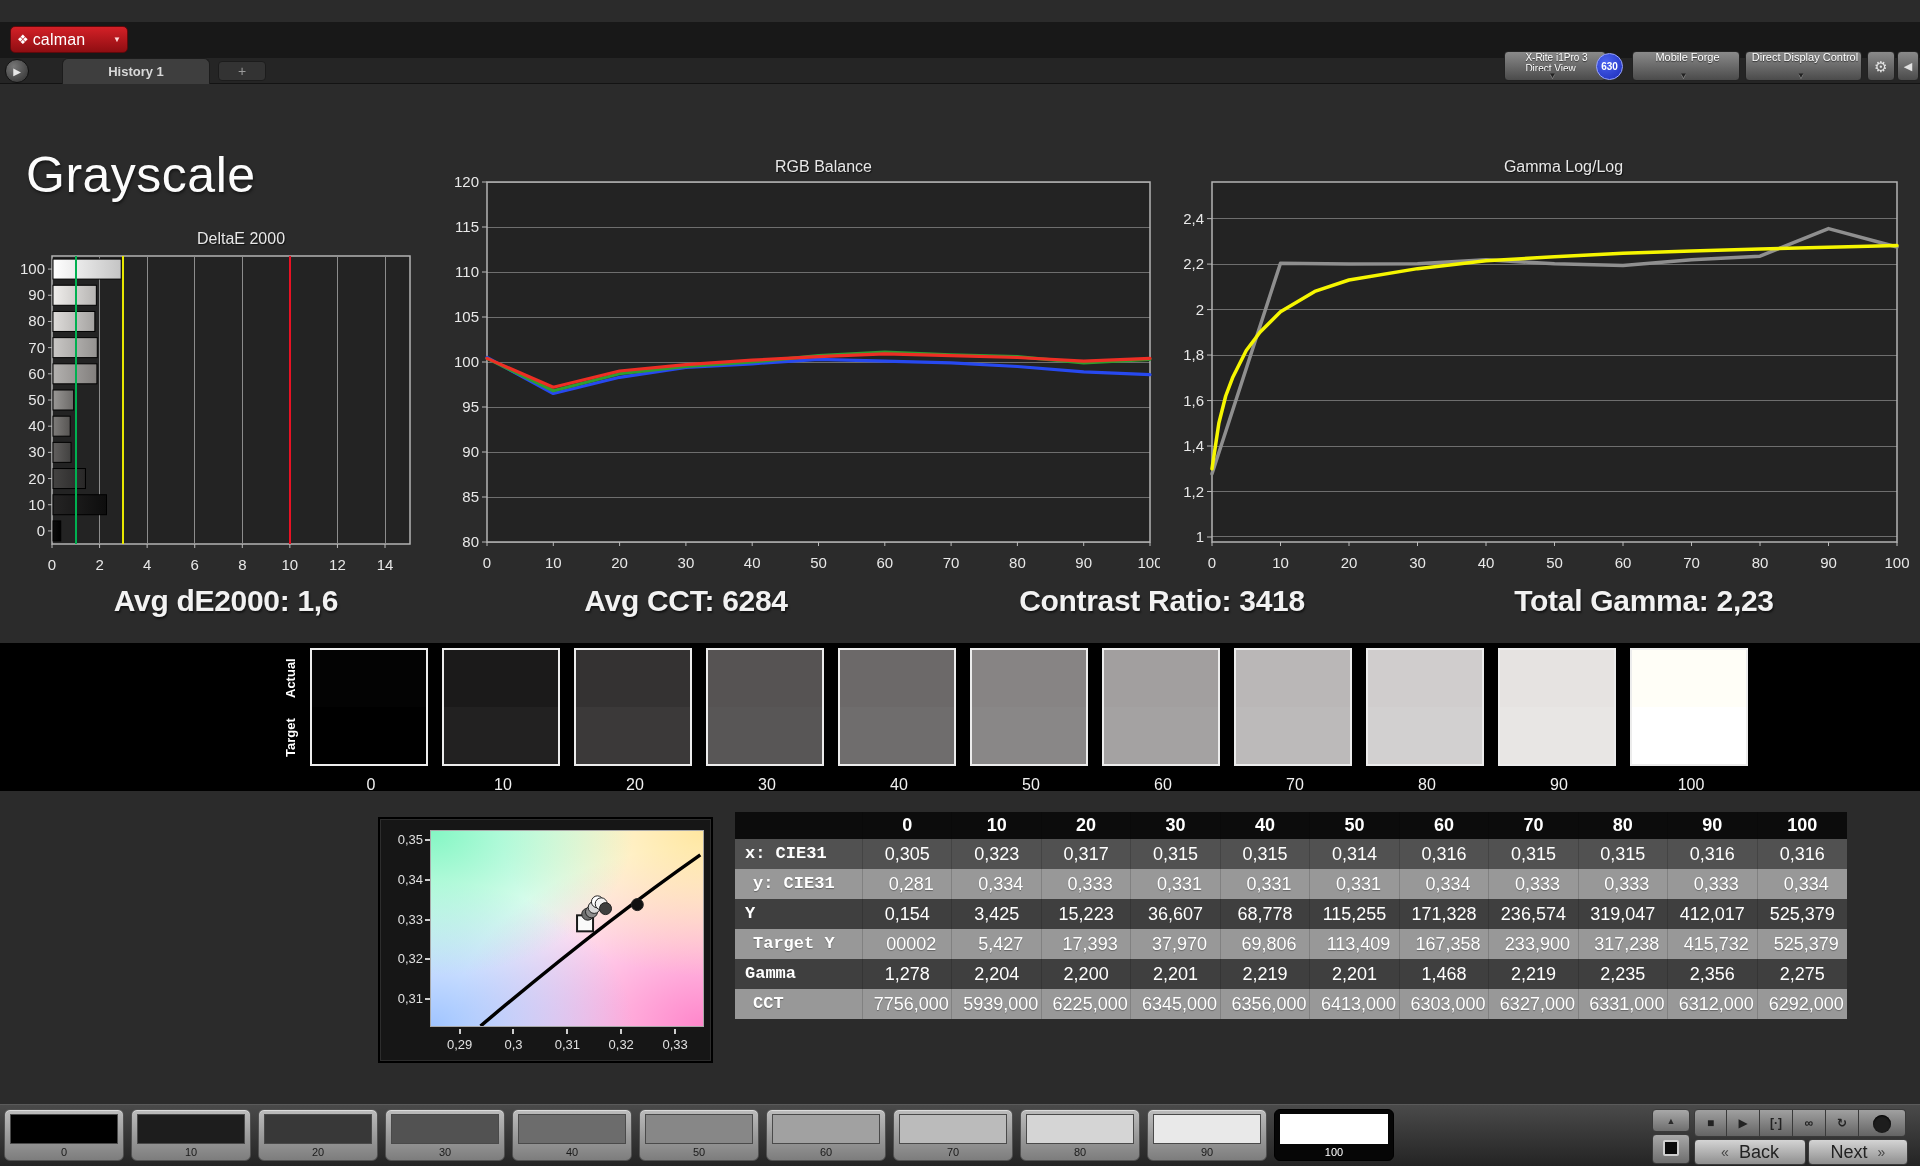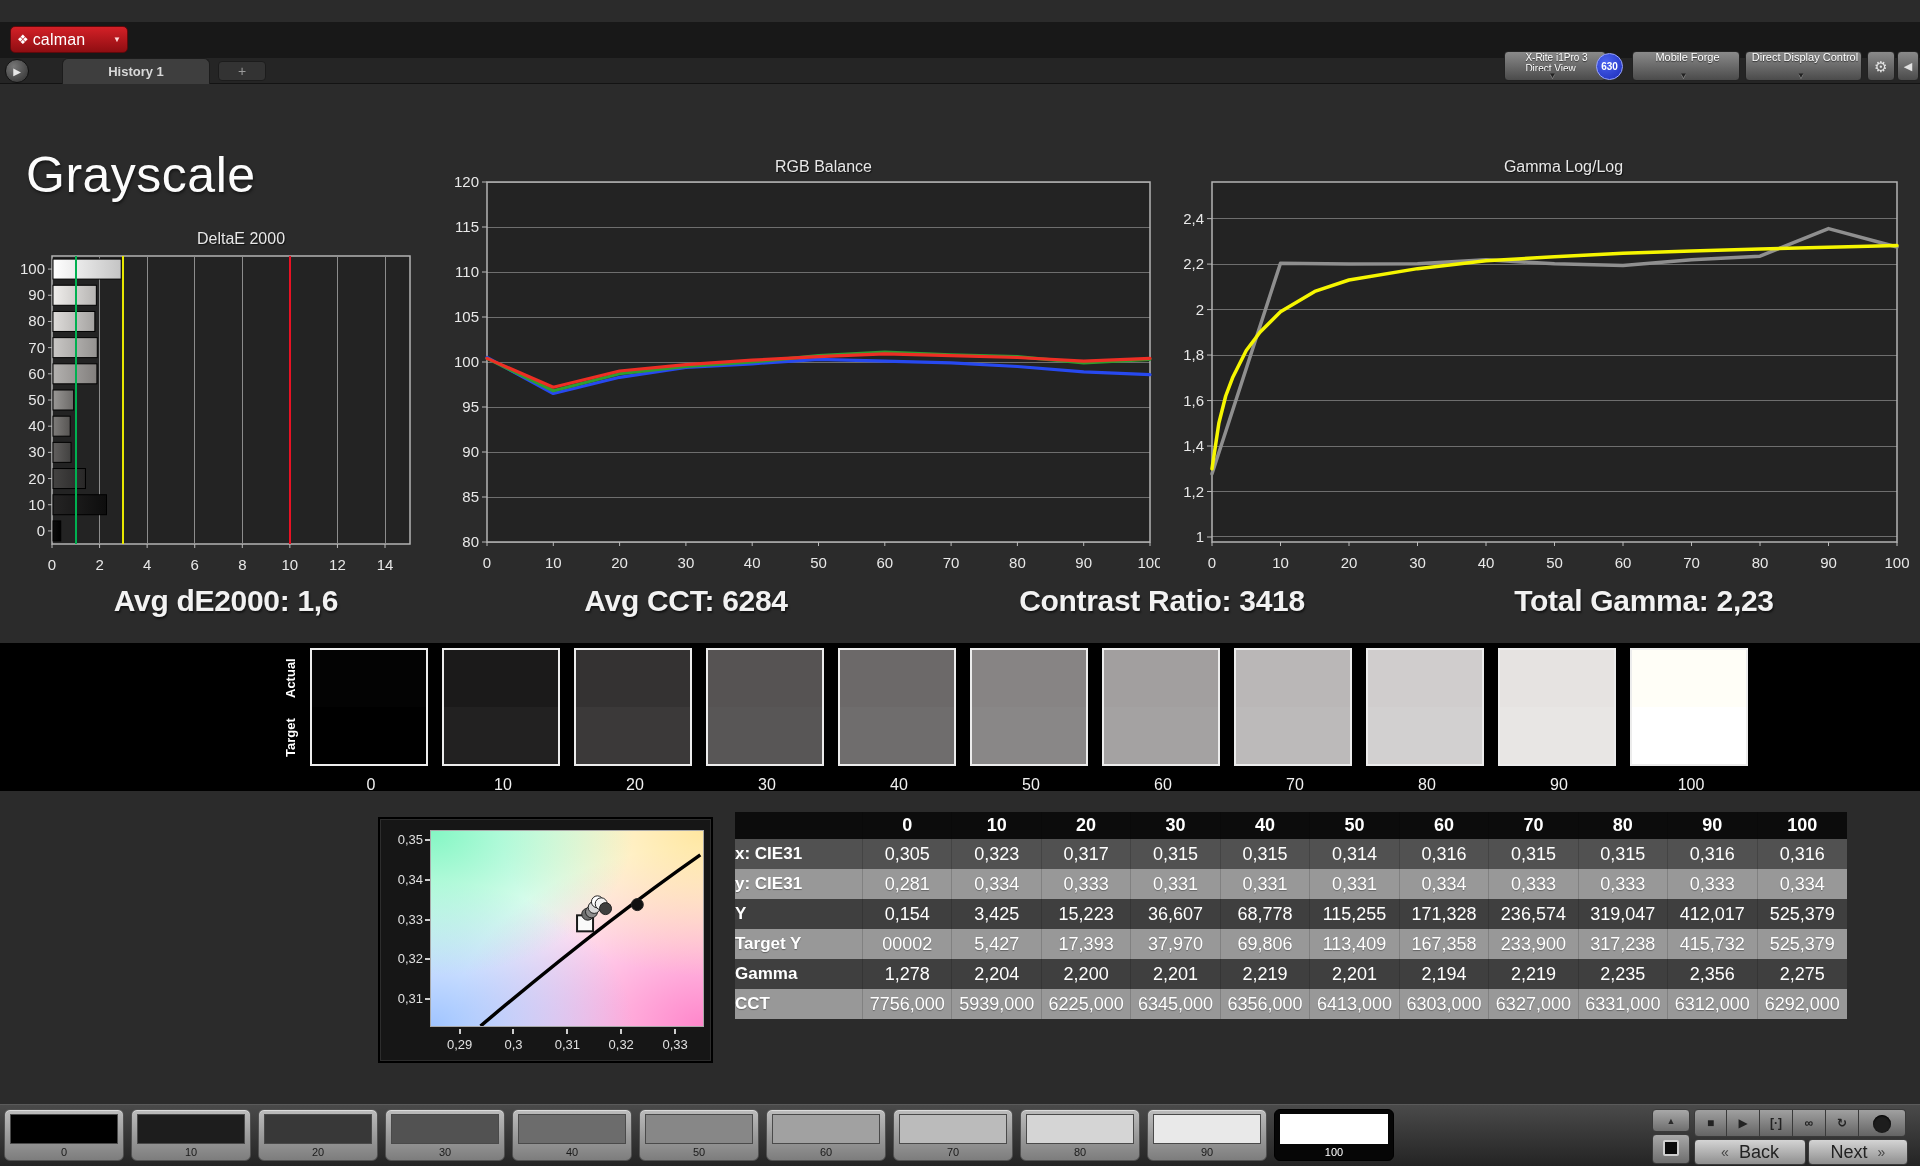--- a/index.html
+++ b/index.html
@@ -104,22 +104,22 @@
 
   
   .dtable { position:absolute; left:735px; top:812px; width:1112px; }
   .trow, .thead { display:grid; grid-template-columns:128px repeat(11, 1fr); }
   .thead { height:27px; background:#0c0c0c; }
   .thead .cell { color:#fff; font-size:18px; font-weight:bold; line-height:27px; }
   .trow { height:30px; }
   .cell { text-align:center; font-size:18px; color:#fff; line-height:30px;
     border-right:1px solid rgba(0,0,0,.15); overflow:hidden; }
   .cell:last-child { border-right:none; }
-  .cell.lbl { text-align:left; font-weight:bold; font-size:17px; }
-  .trow.light { background:#989898; } .trow.light .cell { text-shadow:0 1px 1px rgba(0,0,0,.35); }
+  .cell.lbl { text-align:left; padding-left:10px; font-weight:bold; font-size:17px;font-family:Liberation Mono, monospace; }
+  .trow.light { background:#989898; } .trow.light .cell { text-shadow:0 1px 1px rgba(0,0,0,.35);margin-left:8px; }
   .trow.dark { background:#3f3f3f; }
   .trow.dark0 { background:#515151; }
 
   
   .bottombar { position:absolute; left:0; top:1104px; width:1920px; height:62px;
     background:linear-gradient(#4a4a4a,#242424); border-top:1px solid #5a5a5a; }
   .patch-btn { position:absolute; top:4px; width:120px; height:52px; border-radius:6px;
     background:linear-gradient(#bcbcbc,#7d7d7d); border:1px solid #515151;
     box-shadow:inset 0 1px 0 #dcdcdc; }
   .patch-btn .pswatch { position:absolute; left:5px; right:5px; top:4px; height:30px;
@@ -597,21 +597,21 @@
         <div class="cell">525,379</div>
       </div>
       <div class="trow dark">
         <div class="cell lbl">Gamma Log/Log</div>
         <div class="cell">1,278</div>
         <div class="cell">2,204</div>
         <div class="cell">2,200</div>
         <div class="cell">2,201</div>
         <div class="cell">2,219</div>
         <div class="cell">2,201</div>
-        <div class="cell">2,194</div>
+        <div class="cell">1,468</div>
         <div class="cell">2,219</div>
         <div class="cell">2,235</div>
         <div class="cell">2,356</div>
         <div class="cell">2,275</div>
       </div>
       <div class="trow light">
         <div class="cell lbl">CCT</div>
         <div class="cell">7756,000</div>
         <div class="cell">5939,000</div>
         <div class="cell">6225,000</div>

